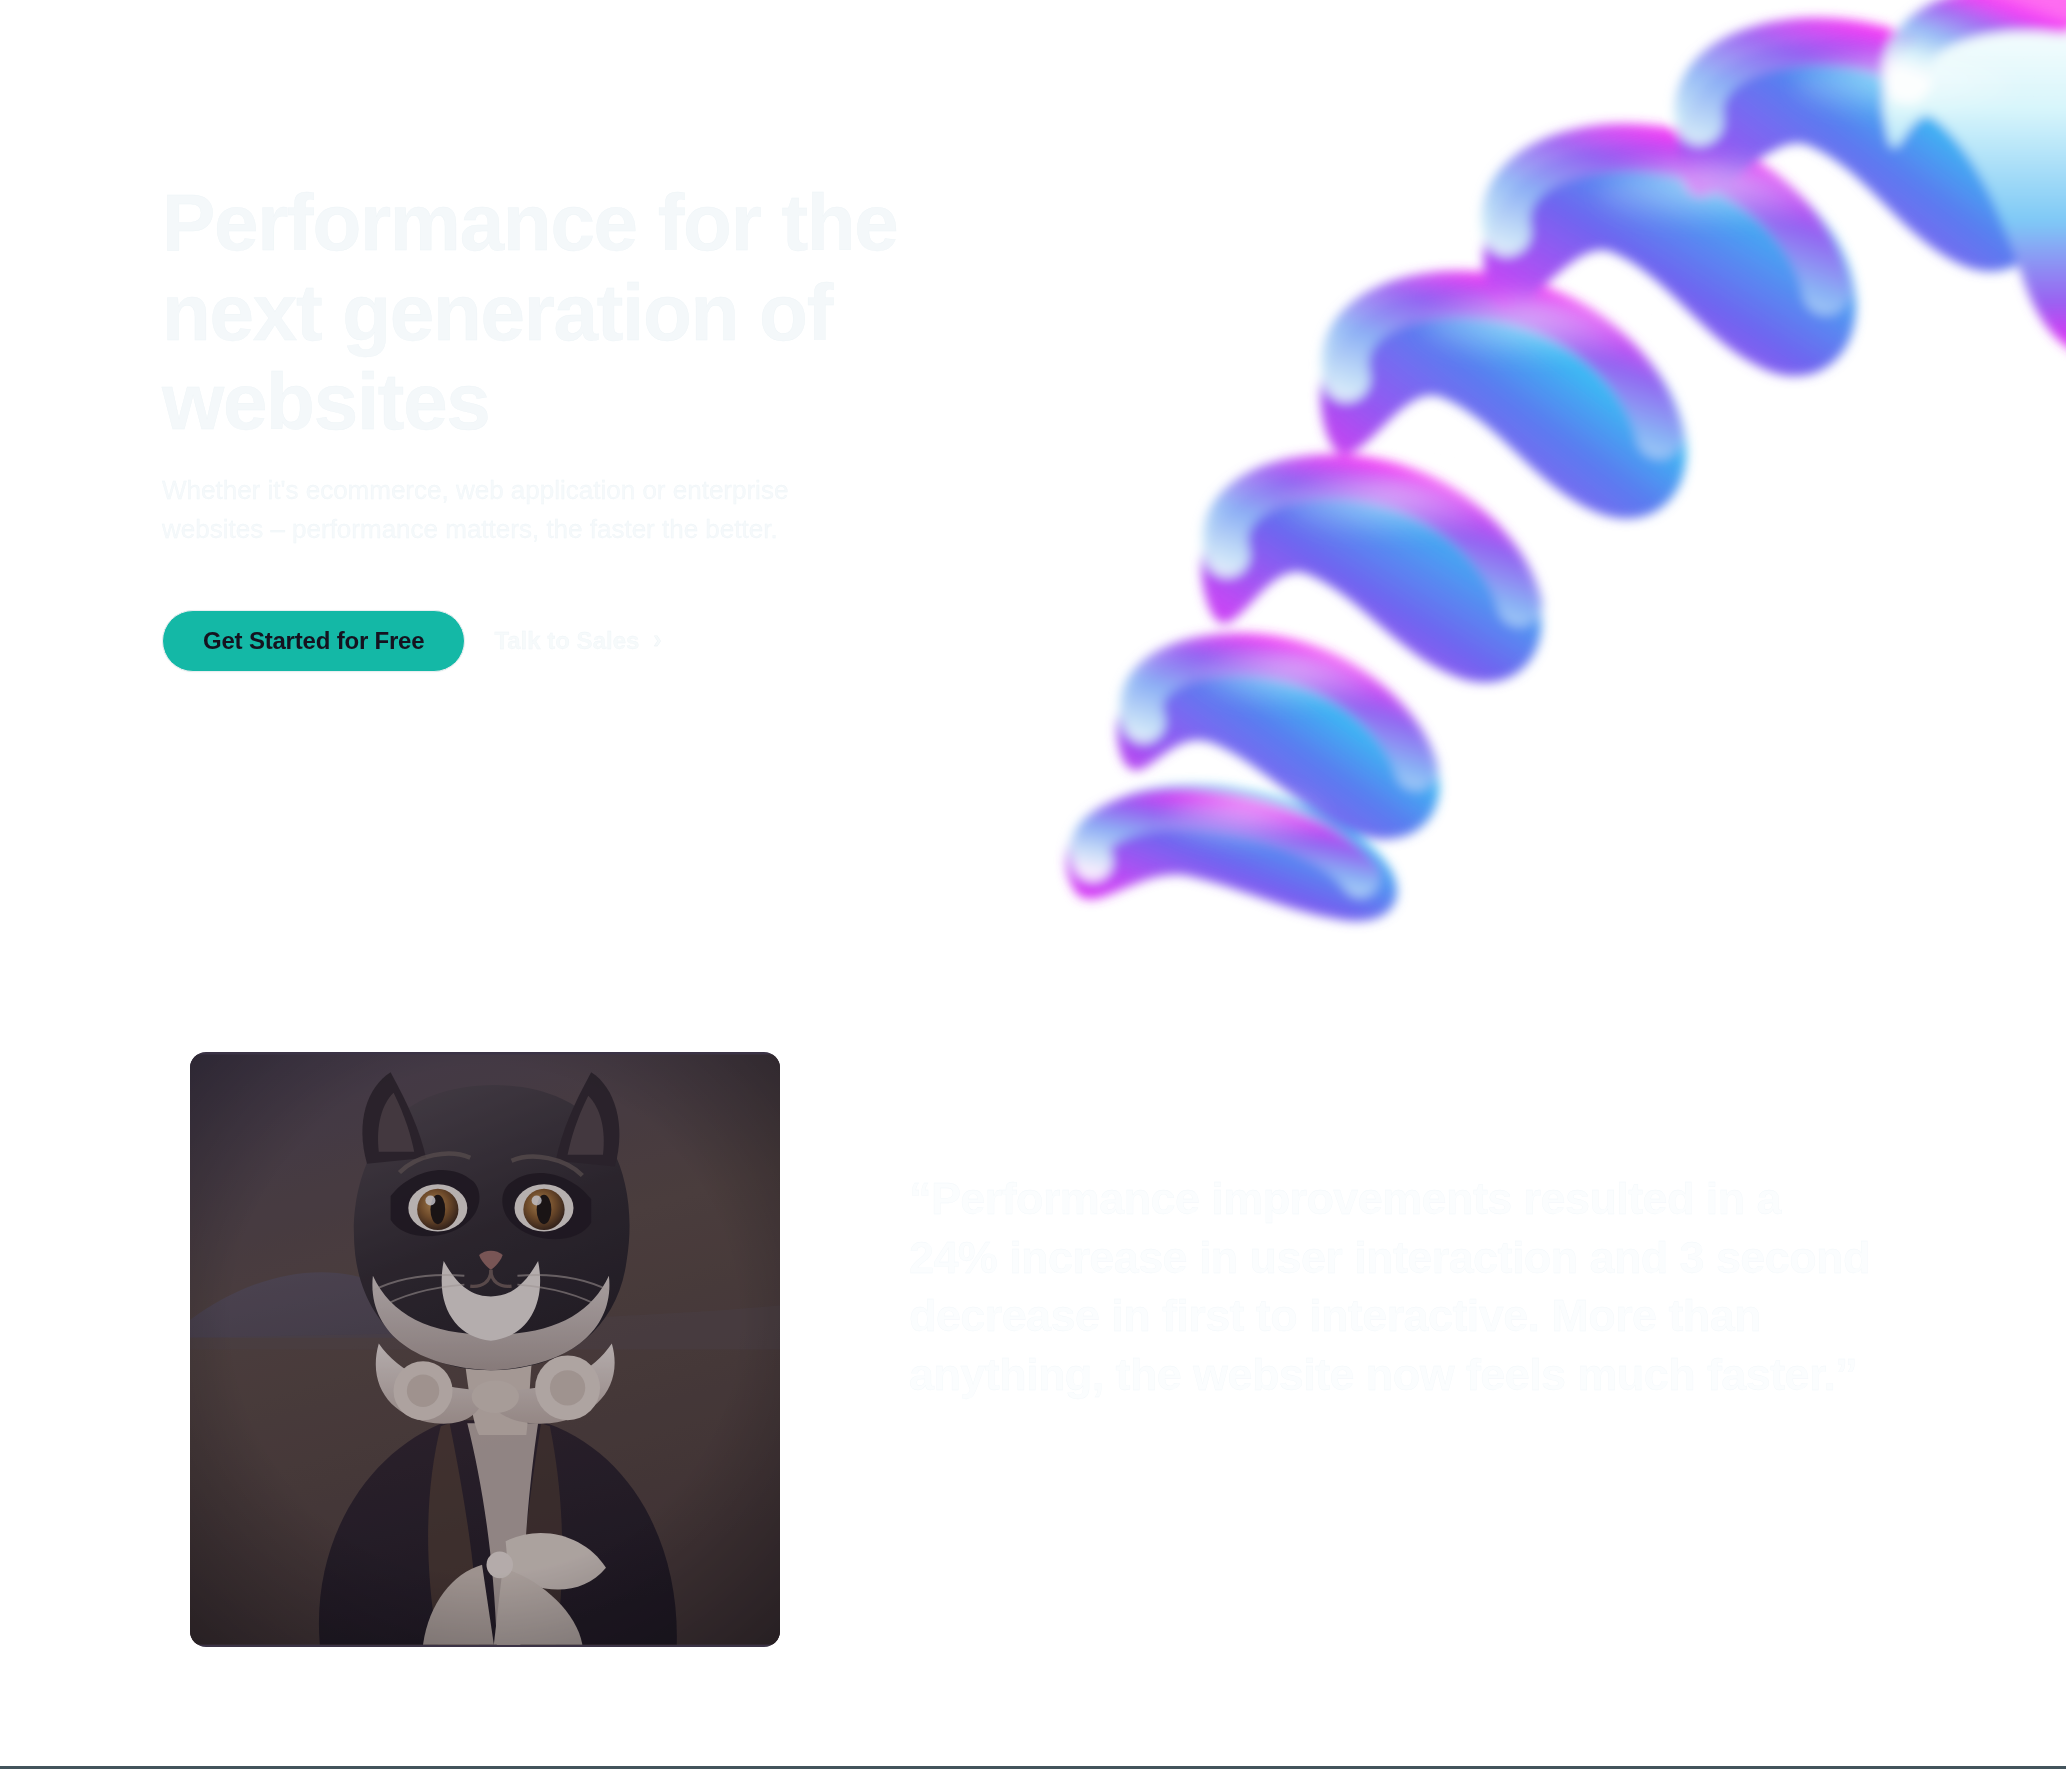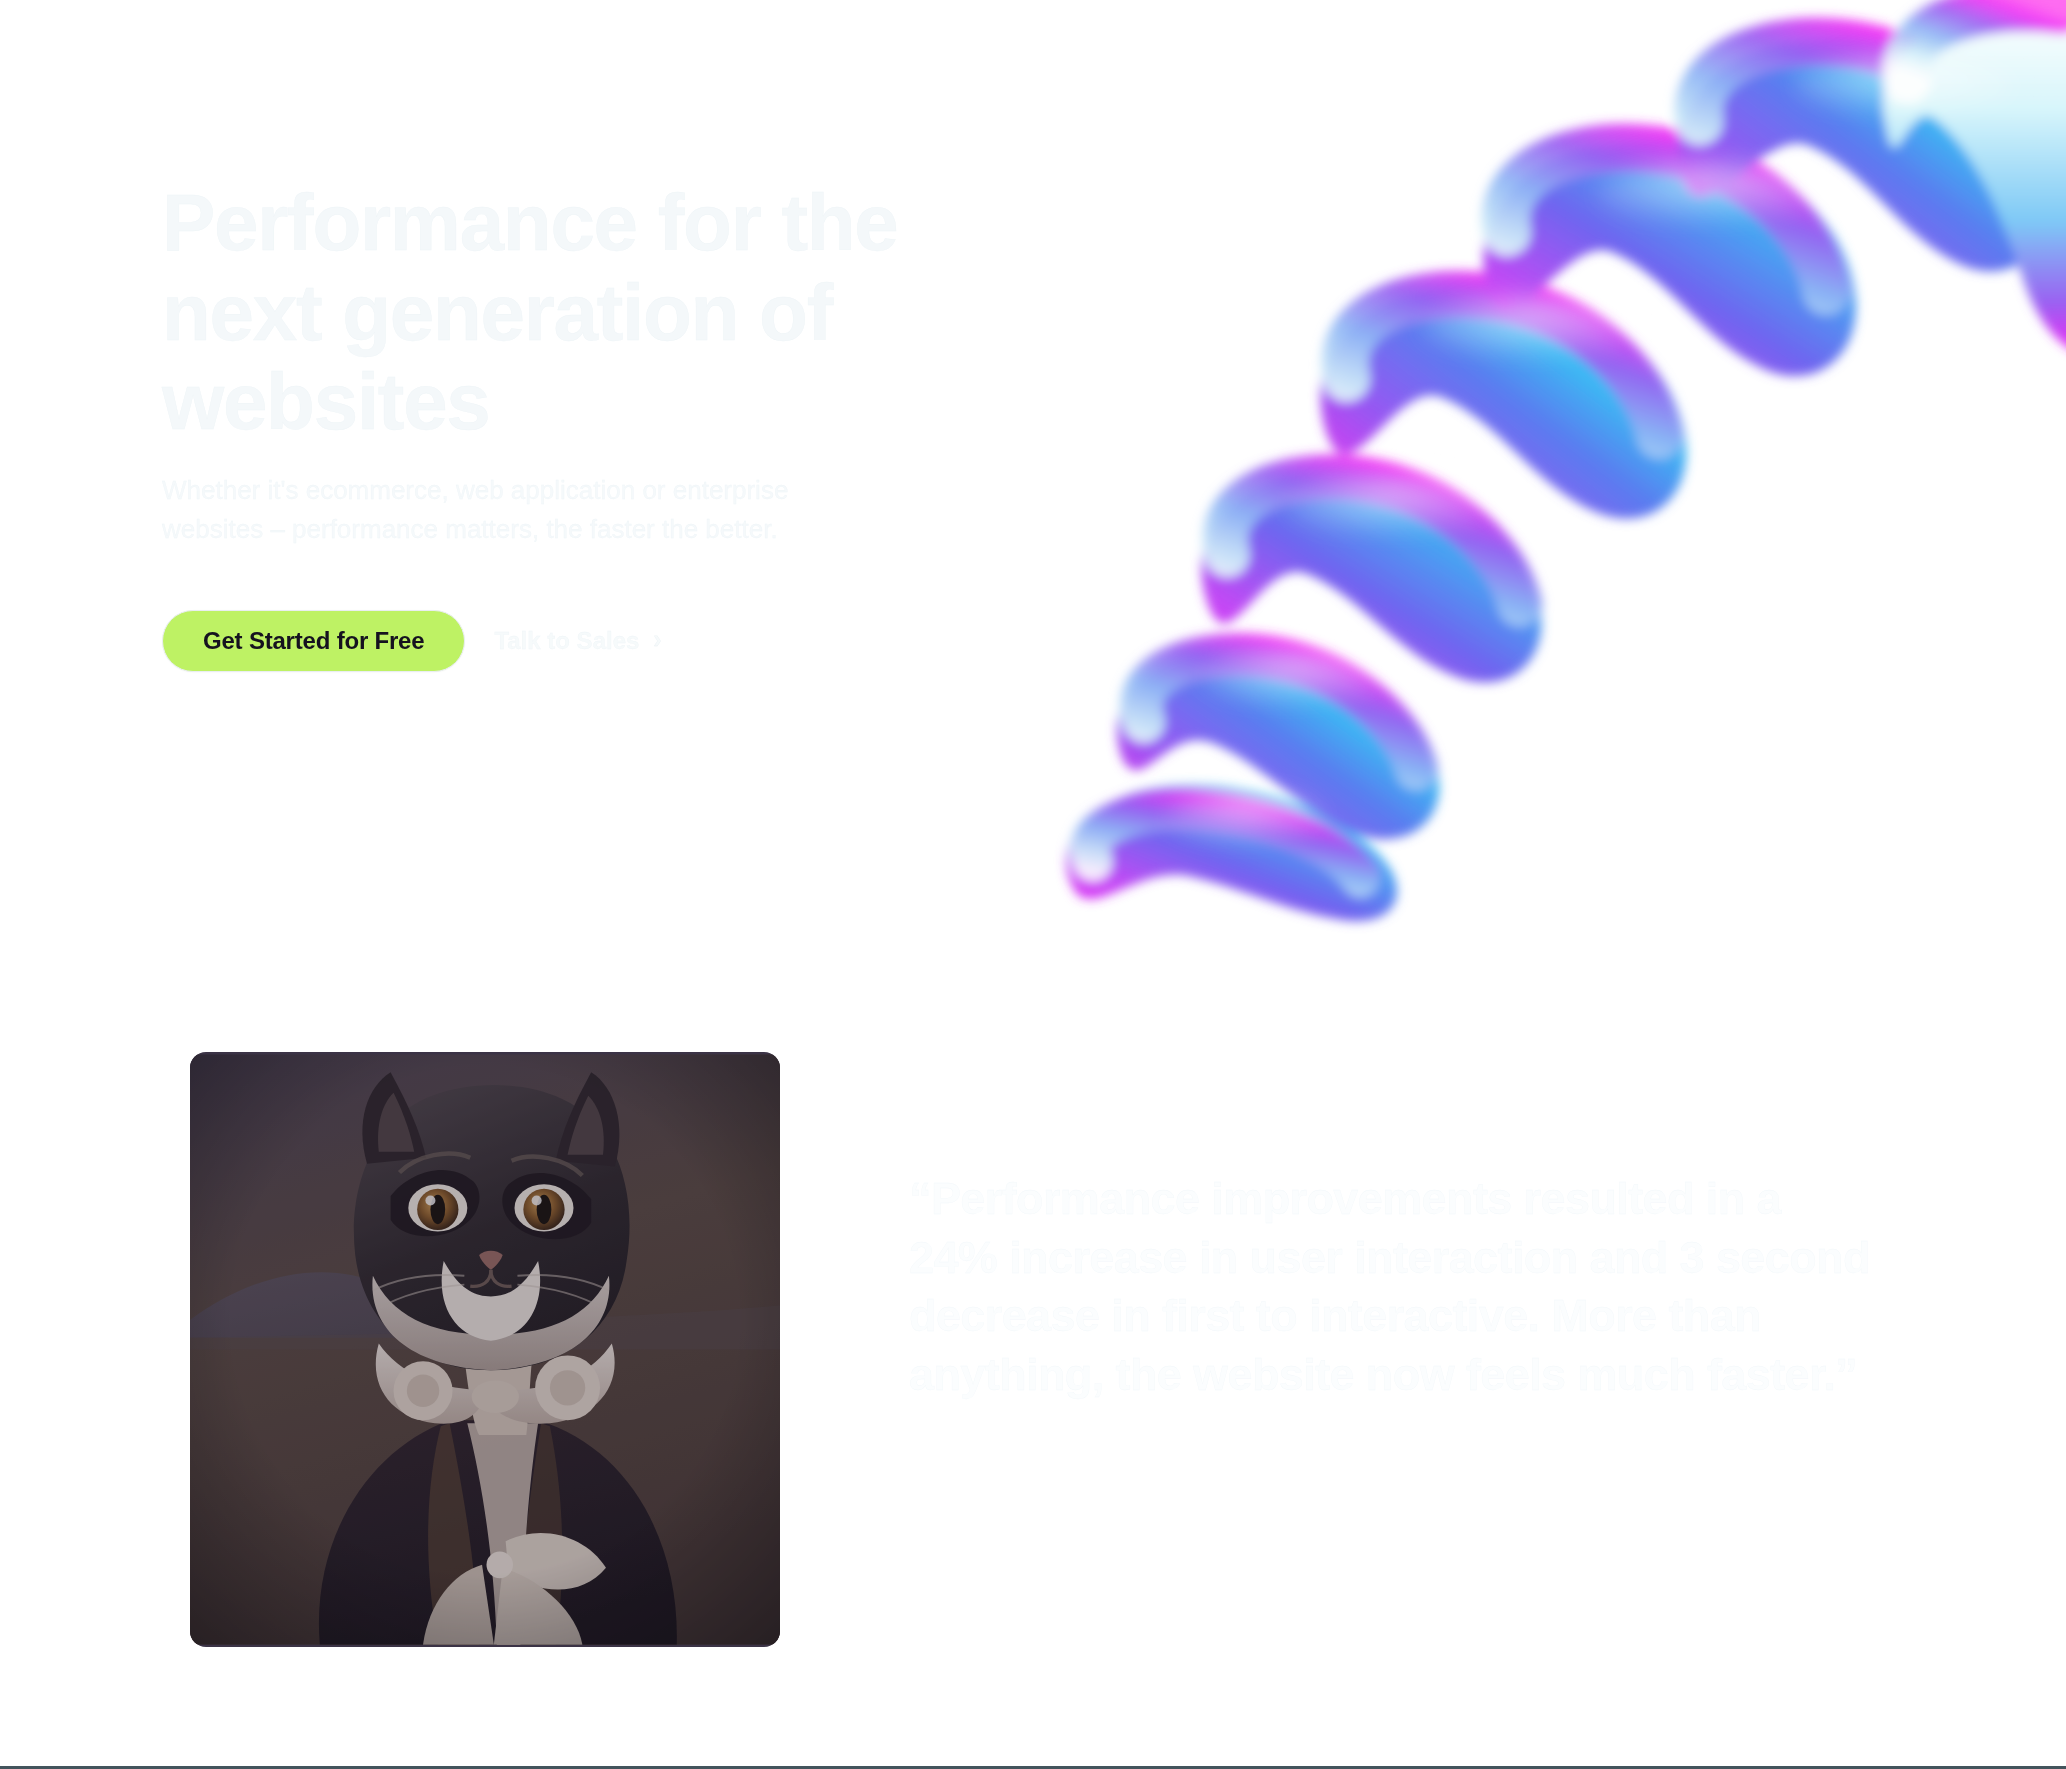--- a/index.html
+++ b/index.html
@@ -63,21 +63,21 @@
   }
 
   .btn-primary {
     display: inline-flex;
     align-items: center;
     justify-content: center;
     height: 62px;
     padding: 0 40px;
     border: 1.1px solid #e9eef1;
     border-radius: 32px;
-    background: #bef264;
+    background: #14b8a6;
     color: #15121f;
     font-size: 24px;
     font-weight: 700;
     letter-spacing: -0.2px;
     cursor: pointer;
     box-shadow: 0 0.5px 1.6px rgba(20,20,40,0.035);
     white-space: nowrap;
   }
 
   .link-secondary {

